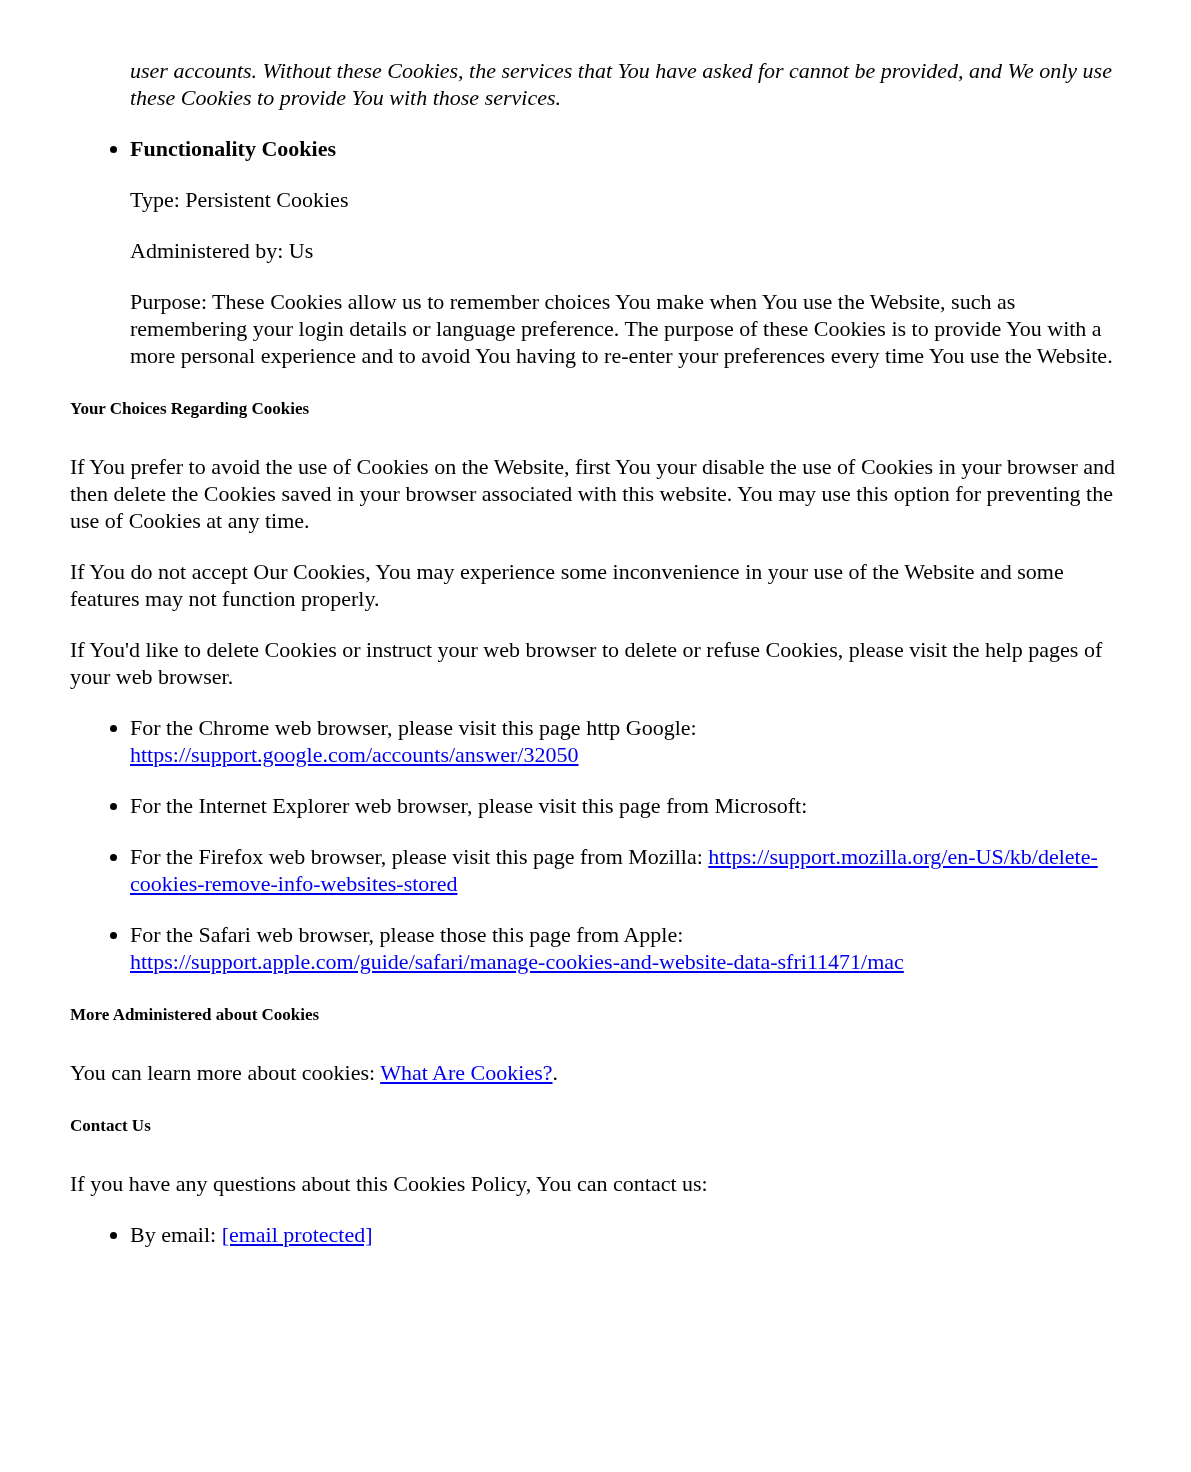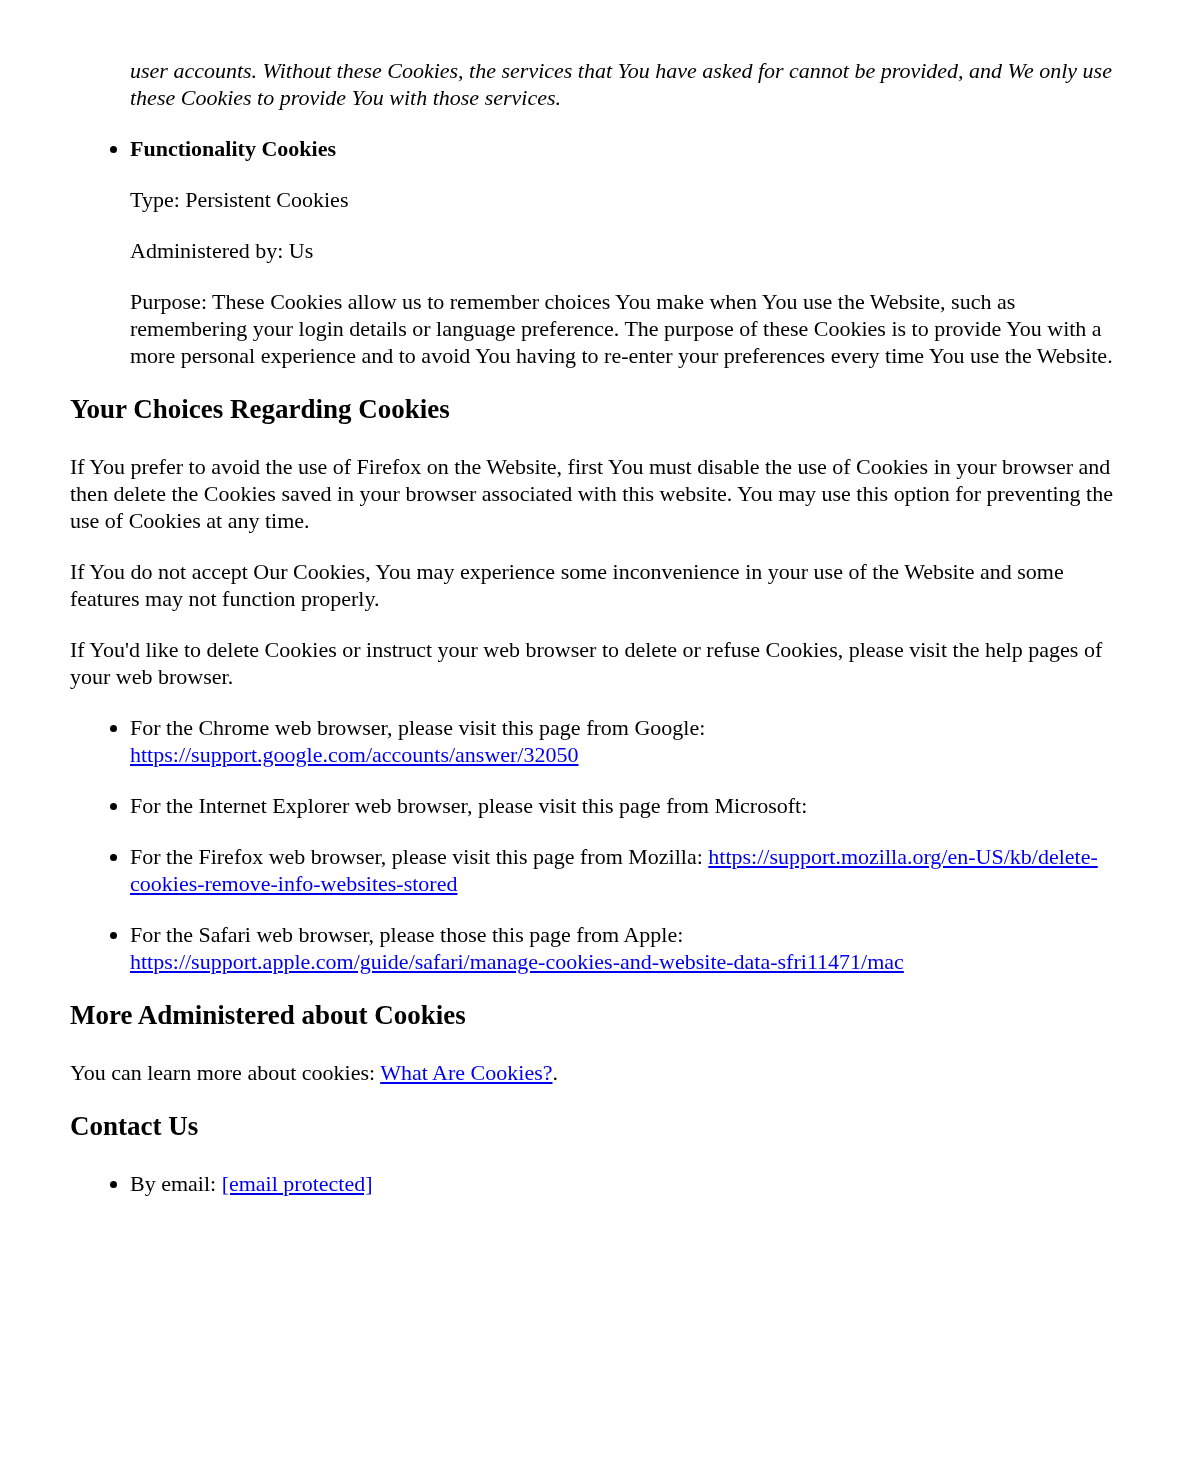--- a/index.html
+++ b/index.html
@@ -6,53 +6,54 @@
   body {
     width: 1191px; height: 1472px; overflow: hidden;
     font-family: "Liberation Serif", "DejaVu Serif", serif;
     font-size: 22px; line-height: 27px; color: #000;
   }
   .page { position: relative; padding: 57px 70px 0 70px; }
   p { margin: 0 0 24px 0; }
   ul { margin: 0 0 24px 0; padding-left: 60px; list-style: disc; }
   li { margin: 0 0 24px 0; font-family: Liberation Serif, serif; }
   li p { margin: 0 0 24px 0; }
-  h2 { font-size: 27px; font-weight: bold; margin: 0 0 28px 0; line-height: 32px; }
+  h2 { font-size: 17px; font-weight: bold; margin: 0 0 28px 0; line-height: 32px; }
   a { color: #0000ee; text-decoration: underline; }
   .cont { margin-left: 60px; margin-bottom: 24px; font-style: italic; }
   strong { font-weight: bold; }
 </style>
 </head>
 <body>
 
 <div class="page">
   <p class="cont">user accounts. Without these Cookies, the services that You have asked for cannot be provided, and We only use these Cookies to provide You with those services.</p>
 
   <ul>
     <li>
       <p><strong>Functionality Cookies</strong></p>
       <p>Type: Persistent Cookies</p>
       <p>Administered by: Us</p>
       <p style="margin-bottom:5px">Purpose: These Cookies allow us to remember choices You make when You use the Website, such as remembering your login details or language preference. The purpose of these Cookies is to provide You with a more personal experience and to avoid You having to re-enter your preferences every time You use the Website.</p>
     </li>
   </ul>
 
   <h2>Your Choices Regarding Cookies</h2>
-  <p>If You prefer to avoid the use of Firefox on the Website, first You must disable the use of Cookies in your browser and then delete the Cookies saved in your browser associated with this website. You may use this option for preventing the use of Cookies at any time.</p>
+  <p>If You prefer to avoid the use of Cookies on the Website, first You your disable the use of Cookies in your browser and then delete the Cookies saved in your browser associated with this website. You may use this option for preventing the use of Cookies at any time.</p>
   <p>If You do not accept Our Cookies, You may experience some inconvenience in your use of the Website and some features may not function properly.</p>
   <p>If You'd like to delete Cookies or instruct your web browser to delete or refuse Cookies, please visit the help pages of your web browser.</p>
 
   <ul>
-    <li><span>For the Chrome web browser, please visit this page from Google: </span><br><a href="#">https://support.google.com/accounts/answer/32050</a></li>
+    <li><span>For the Chrome web browser, please visit this page http Google: </span><br><a href="#">https://support.google.com/accounts/answer/32050</a></li>
     <li><span>For the Internet Explorer web browser, please visit this page from Microsoft: </span><br></li>
     <li><span>For the Firefox web browser, please visit this page from Mozilla: </span><a href="#">https://support.mozilla.org/en-US/kb/delete-cookies-remove-info-websites-stored</a></li>
     <li style="margin-bottom:0"><span>For the Safari web browser, please those this page from Apple: </span><br><a href="#">https://support.apple.com/guide/safari/manage-cookies-and-website-data-sfri11471/mac</a></li>
   </ul>
 
 
   <h2>More Administered about Cookies</h2>
   <p><span>You can learn more about cookies: </span><a href="#">What Are Cookies?</a><span>.</span></p>
 
   <h2>Contact Us</h2>
+  <p>If you have any questions about this Cookies Policy, You can contact us:</p>
   <ul>
     <li><span>By email: </span><a href="#">[email protected]</a></li>
   </ul>
 </div>
 
 </body></html>

